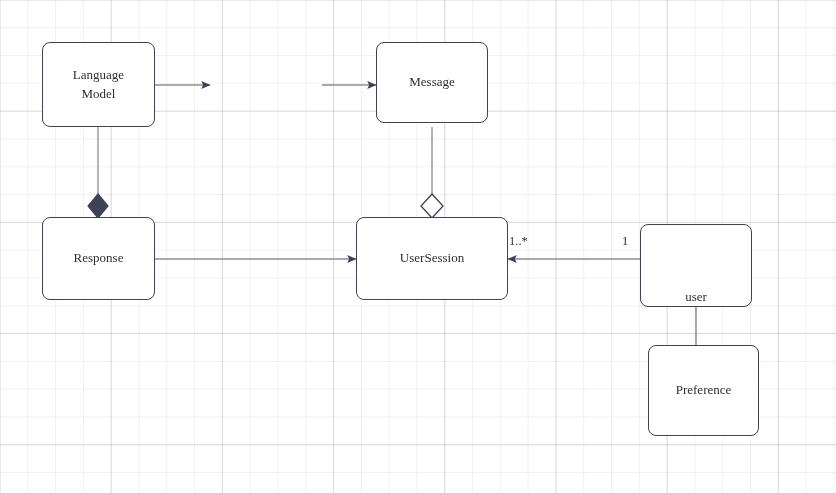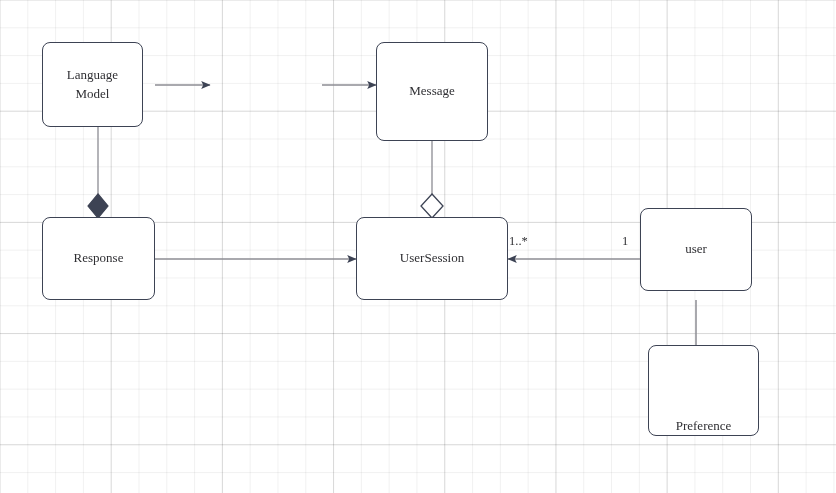--- a/index.html
+++ b/index.html
@@ -100,43 +100,43 @@
     <g>
       <line x1="432" y1="127" x2="432" y2="217" stroke="#8c8c93" stroke-width="1.3"></line>
       <polygon points="432,194 443,206 432,218 421,206" fill="#ffffff" stroke="#3d4354" stroke-width="1.3"></polygon>
     </g>
 
     <g>
       <line x1="696" y1="300" x2="696" y2="345" stroke="#8c8c93" stroke-width="1.5"></line>
     </g>
   </svg>
 
-  <div class="node" style="left:42px; top:42px; width:101px; height:85px;">
+  <div class="node" style="left:42px; top:42px; width:113px; height:85px;">
     <span class="node-label">Language
 Model</span>
   </div>
 
 
-  <div class="node" style="left:376px; top:42px; width:112px; height:99px;">
+  <div class="node" style="left:376px; top:42px; width:112px; height:81px;">
     <span class="node-label">Message</span>
   </div>
 
   <div class="node" style="left:42px; top:217px; width:113px; height:83px;">
     <span class="node-label">Response</span>
   </div>
 
   <div class="node" style="left:356px; top:217px; width:152px; height:83px;justify-content:center;">
     <span class="node-label">UserSession</span>
   </div>
 
-  <div class="node" style="left:640px; top:208px; width:112px; height:83px;">
+  <div class="node" style="left:640px; top:224px; width:112px; height:83px;align-items:flex-end;">
     <span class="node-label">user</span>
   </div>
 
-  <div class="node" style="left:648px; top:345px; width:111px; height:91px;align-items:flex-end;">
+  <div class="node" style="left:648px; top:345px; width:111px; height:91px;">
     <span class="node-label">Preference</span>
   </div>
 
   <span class="mult" style="left:509px; top:234px;">1..*</span>
 
   <span class="mult" style="left:622px; top:234px;">1</span>
 
 </div>
 
 </body></html>

